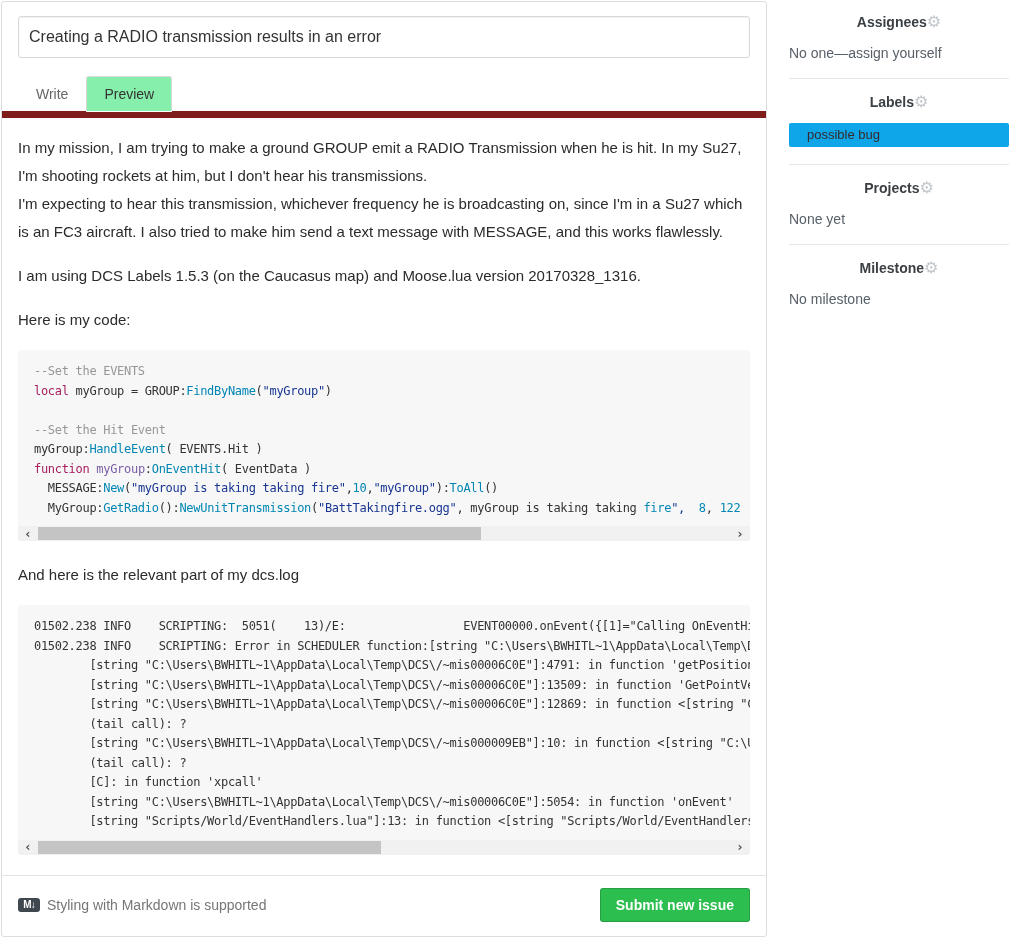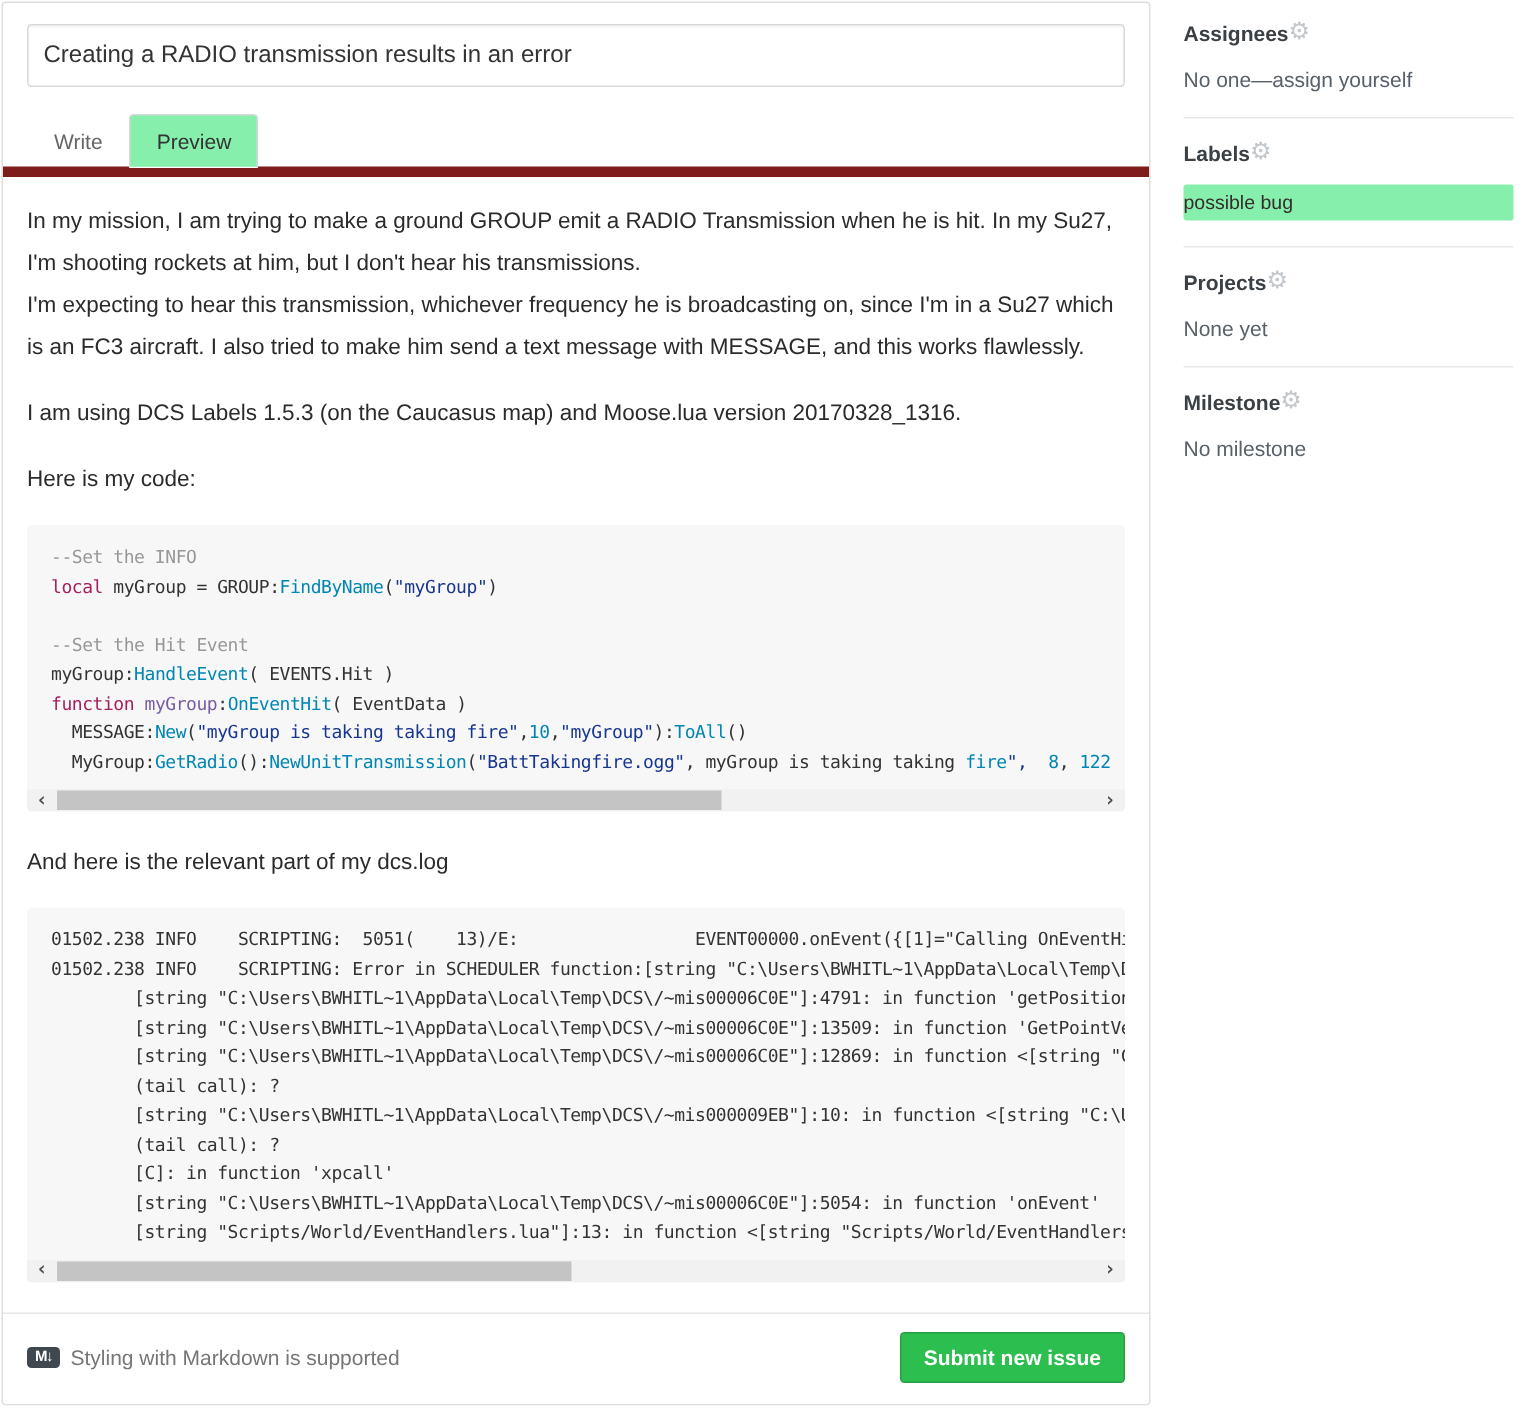--- a/index.html
+++ b/index.html
@@ -46,24 +46,24 @@
   .md-note { display:flex; align-items:center; gap:7px; color:#767676; font-size:14px; }
   .md-icon { width:22px; height:14px; background:#40484f; color:#fff; border-radius:3px;
     font-size:10px; font-weight:bold; display:flex; align-items:center; justify-content:center; letter-spacing:-1px; }
   .submit-btn { background:#2cbe4e; color:#fff; font-family:inherit; font-weight:bold; font-size:14px;
     padding:8px 15px; border:1px solid rgba(27,31,35,0.2); border-radius:3px; cursor:pointer; }
 
   
   .sidebar { width:220px; margin-left:22px; padding-top:13px; font-size:14px; }
   .sb-section { padding-bottom:17px; margin-bottom:15px; border-bottom:1px solid #e6e9ec; }
   .sb-section.last { border-bottom:none; }
-  .sb-header { display:flex; justify-content:flex-start; align-items:center; color:#3b4045; font-weight:600; }
+  .sb-header { display:flex; justify-content:center; align-items:center; color:#3b4045; font-weight:600; }
   .gear { color:#c2c7cc; font-size:16px; font-weight:normal; cursor:pointer; line-height:1; }
   .sb-value { margin-top:15px; color:#586069; }
-  .label-chip { margin-top:13px; background:#86efac; color:#362c2c; padding:4px 0;
+  .label-chip { margin-top:13px; background:#0ea5e9; color:#362c2c; padding:4px 18px;
     border-radius:2px; font-size:13px; line-height:16px; }
 </style>
 </head>
 <body>
 
 <div class="page">
 
   <div class="main-panel">
 
     <input class="title-input" type="text" value="Creating a RADIO transmission results in an error" style="">
@@ -79,21 +79,21 @@
         <div>In my mission, I am trying to make a ground GROUP emit a RADIO Transmission when he is hit. In my Su27, I'm shooting rockets at him, but I don't hear his transmissions.</div>
         <div>I'm expecting to hear this transmission, whichever frequency he is broadcasting on, since I'm in a Su27 which is an FC3 aircraft. I also tried to make him send a text message with MESSAGE, and this works flawlessly.</div>
       </div>
 
       <div class="para">I am using DCS Labels 1.5.3 (on the Caucasus map) and Moose.lua version 20170328_1316.</div>
 
       <div class="para">Here is my code:</div>
 
       <div class="code-block">
         <div class="code-pad">
-            <div class="code-line"><span class="c-com">--Set the INFO</span></div>
+            <div class="code-line"><span class="c-com">--Set the EVENTS</span></div>
             <div class="code-line"><span class="c-kw">local</span><span class="c-plain"> myGroup = GROUP:</span><span class="c-fn">FindByName</span><span class="c-plain">(</span><span class="c-str">"myGroup"</span><span class="c-plain">)</span></div>
             <div class="code-line">&nbsp;</div>
             <div class="code-line"><span class="c-com">--Set the Hit Event</span></div>
             <div class="code-line"><span class="c-plain">myGroup:</span><span class="c-fn">HandleEvent</span><span class="c-plain">( EVENTS.Hit )</span></div>
             <div class="code-line"><span class="c-kw">function</span><span class="c-plain"> </span><span class="c-ent">myGroup</span><span class="c-plain">:</span><span class="c-fn">OnEventHit</span><span class="c-plain">( EventData )</span></div>
             <div class="code-line"><span class="c-plain">  MESSAGE:</span><span class="c-fn">New</span><span class="c-plain">(</span><span class="c-str">"myGroup is taking taking fire"</span><span class="c-plain">,</span><span class="c-num">10</span><span class="c-plain">,</span><span class="c-str">"myGroup"</span><span class="c-plain">):</span><span class="c-fn">ToAll</span><span class="c-plain">()</span></div>
             <div class="code-line"><span class="c-plain">  MyGroup:</span><span class="c-fn">GetRadio</span><span class="c-plain">():</span><span class="c-fn">NewUnitTransmission</span><span class="c-plain">(</span><span class="c-str">"BattTakingfire.ogg"</span><span class="c-plain">, myGroup is taking taking </span><span class="c-fn">fire</span><span class="c-str">",</span><span class="c-plain">  </span><span class="c-num">8</span><span class="c-plain">, </span><span class="c-num">122</span></div>
           </div>
         <div class="h-scrollbar">
           <div class="sb-arrow">‹</div>

